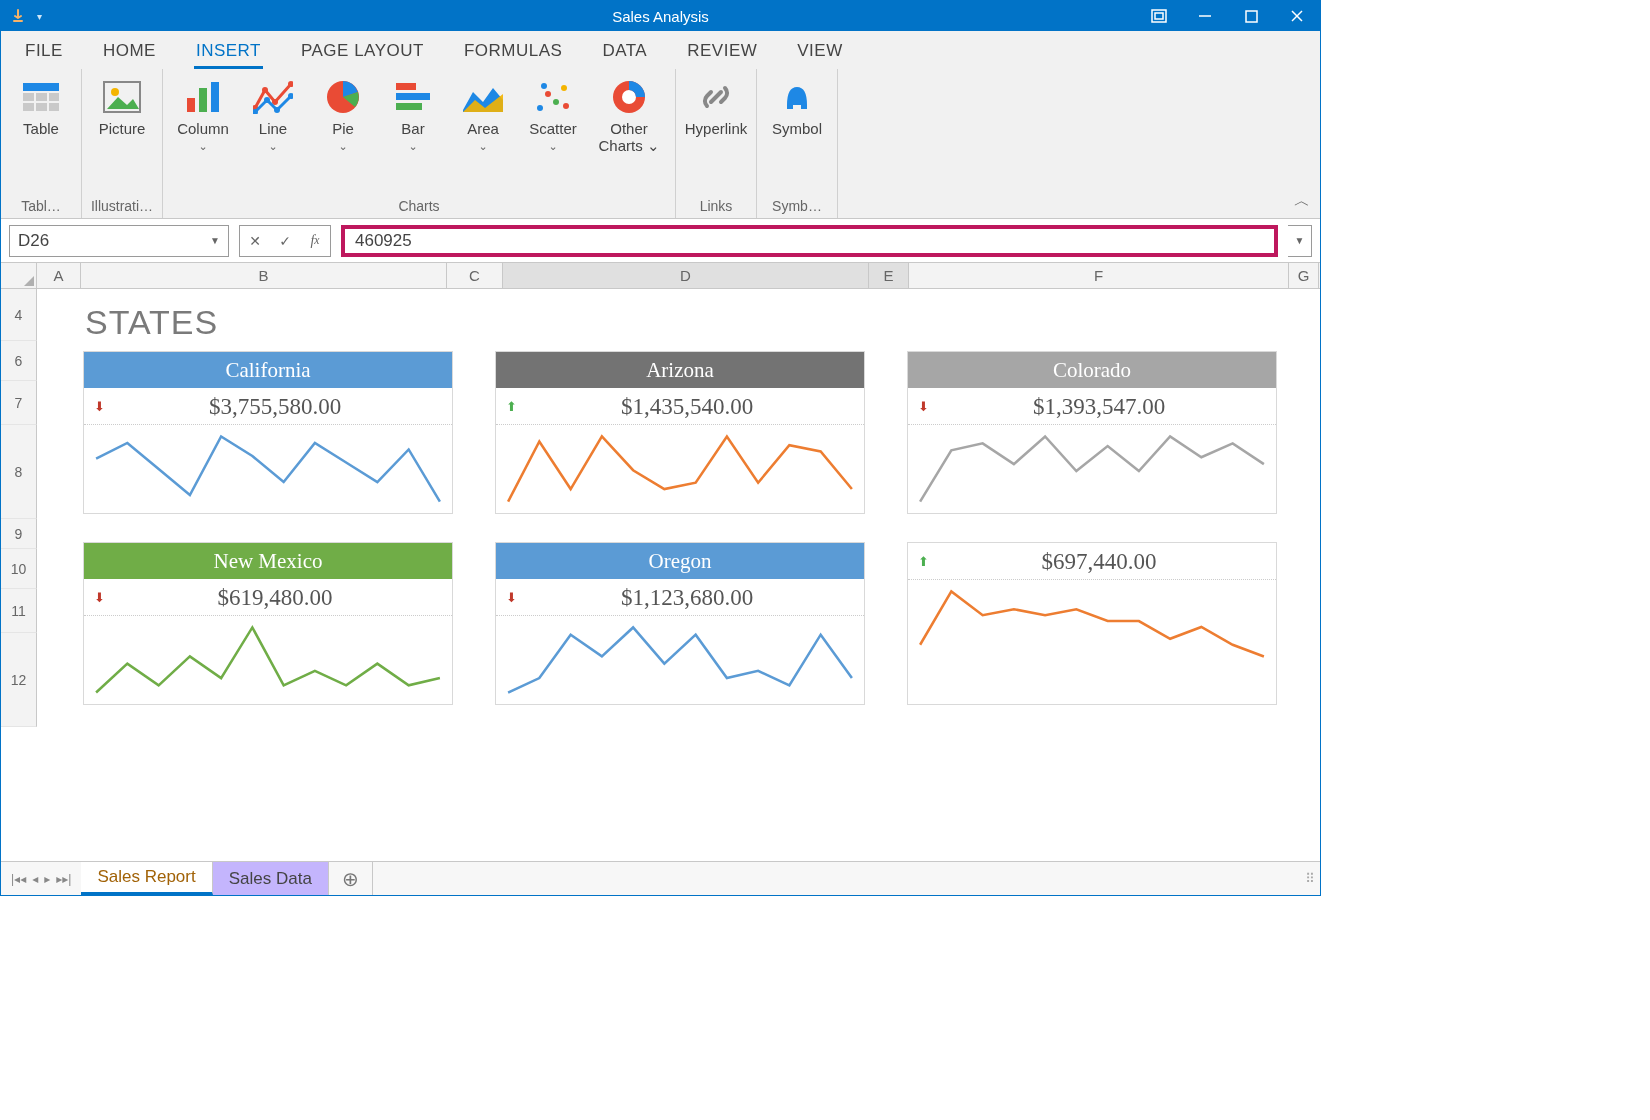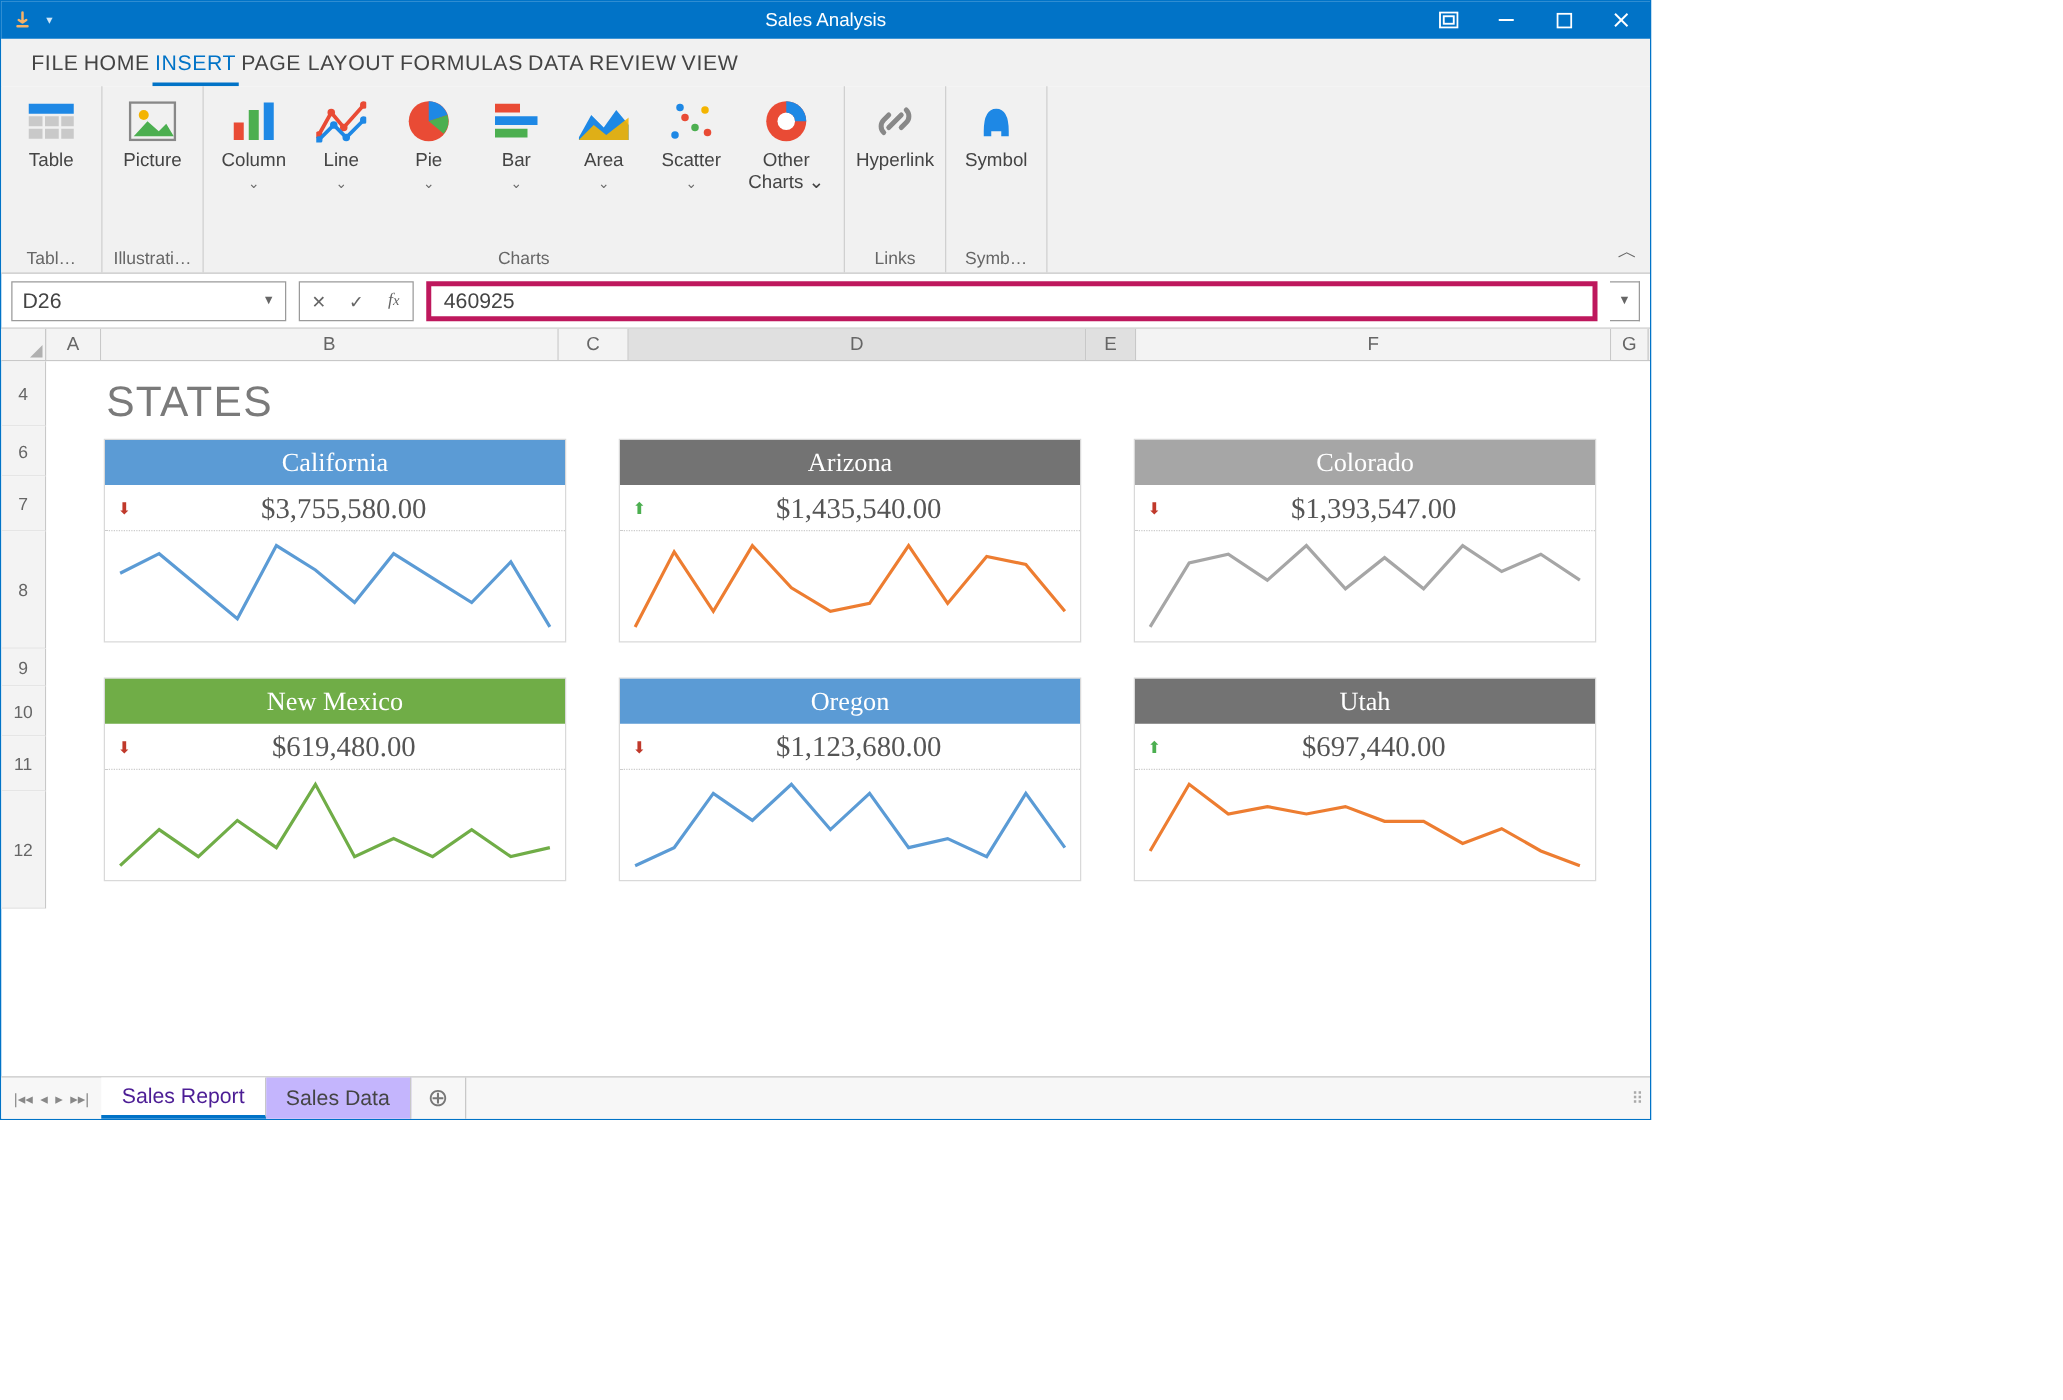--- a/index.html
+++ b/index.html
@@ -10,21 +10,21 @@
 .titlebar { height: 30px; background: #0173c7; display: flex; align-items: center; color: #fff; position: relative; }
 .titlebar-left { display: flex; align-items: center; gap: 6px; padding-left: 8px; }
 .titlebar-title { position: absolute; left: 50%; transform: translateX(-50%); font-size: 15px; }
 .titlebar-right { margin-left: auto; display: flex; }
 .titlebar-btn { width: 46px; height: 30px; display: flex; align-items: center; justify-content: center; cursor: pointer; }
 .titlebar-btn svg { stroke: #fff; fill: none; }
 .qat-icon { width: 18px; height: 18px; display: inline-flex; align-items: center; justify-content: center; }
 .qat-drop { font-size: 10px; color: #cfe6f7; padding: 0 4px; }
 
 
-.menutabs { height: 38px; display: flex; align-items: flex-end; padding: 0 22px; background: #f1f1f1; border-bottom: 0; }
+.menutabs { height: 38px; display: flex; align-items: flex-end; gap: 36px; padding: 0 22px; background: #f1f1f1; border-bottom: 0; }
 .menutab { font-size: 17px; color: #444; padding: 6px 2px 8px 2px; cursor: pointer; letter-spacing: 0.5px; }
 .menutab.active { color: #0173c7; border-bottom: 3px solid #0173c7; padding-bottom: 5px; }
 
 
 .ribbon { height: 150px; background: #f1f1f1; border-bottom: 1px solid #c8c8c8; display: flex; position: relative; }
 .ribbon-group { border-right: 1px solid #d0d0d0; display: flex; flex-direction: column; padding: 4px 8px 2px 8px; }
 .ribbon-group-items { display: flex; gap: 6px; flex: 1; }
 .ribbon-group-label { text-align: center; font-size: 14px; color: #666; padding-bottom: 2px; white-space: nowrap; overflow: hidden; text-overflow: ellipsis; }
 .ribbon-item { width: 64px; display: flex; flex-direction: column; align-items: center; justify-content: flex-start; cursor: pointer; padding-top: 4px; gap: 4px; }
 .ribbon-item .icon { width: 40px; height: 40px; display: flex; align-items: center; justify-content: center; }
@@ -65,21 +65,21 @@
 .card-arrow.up { color: #4caf50; }
 .card-value { flex: 1; text-align: center; font-size: 23px; color: #555; font-weight: 500; }
 .card-spark { height: 88px; padding: 4px 6px; }
 .card-spark svg { width: 100%; height: 100%; }
 
 
 .sheetbar { height: 34px; border-top: 1px solid #c8c8c8; display: flex; align-items: stretch; background: #f7f7f7; }
 .sheet-nav { display: flex; align-items: center; gap: 6px; padding: 0 10px; color: #888; }
 .sheet-nav span { cursor: pointer; font-size: 12px; }
 .sheet-tab { padding: 0 16px; display: flex; align-items: center; font-size: 17px; border-right: 1px solid #c8c8c8; cursor: pointer; background: #c4b5fd; color: #444; }
-.sheet-tab.active { background: #fff; color: #4c1d95; border-bottom: 3px solid #0173c7; }
+.sheet-tab.active { background: #fff; color: #a16207; border-bottom: 3px solid #0173c7; }
 .sheet-add { width: 44px; display: flex; align-items: center; justify-content: center; font-size: 20px; color: #777; cursor: pointer; border-right: 1px solid #c8c8c8; }
 .sheet-resize { margin-left: auto; width: 20px; display: flex; align-items: center; justify-content: center; color: #aaa; cursor: pointer; }
 
 
 .c-blue { background: #5b9bd5; }
 .c-orange { background: #737373; }
 .c-gray { background: #a6a6a6; }
 .c-green { background: #70ad47; }
 </style>
 </head>
@@ -373,21 +373,20 @@
               <div class="card-head c-blue">Oregon</div>
               <div class="card-val-row">
                 <span class="card-arrow down">⬇</span>
                 <span class="card-value">$1,123,680.00</span>
               </div>
               <div class="card-spark"><svg viewBox="0 0 350 76">
                   <polyline points="6.0,70.0 36.7,55.8 67.5,13.1 98.2,34.4 128.9,6.0 159.6,41.6 190.4,13.1 221.1,55.8 251.8,48.7 282.5,62.9 313.3,13.1 344.0,55.8" fill="none" stroke="#5b9bd5" stroke-width="2.5"></polyline>
                 </svg></div>
             </div>
             <div class="card">
-              <div class="card-head c-orange">Utah</div>
               <div class="card-val-row">
                 <span class="card-arrow up">⬆</span>
                 <span class="card-value">$697,440.00</span>
               </div>
               <div class="card-spark"><svg viewBox="0 0 350 76">
                   <polyline points="6.0,58.4 36.7,6.0 67.5,29.3 98.2,23.5 128.9,29.3 159.6,23.5 190.4,35.1 221.1,35.1 251.8,52.5 282.5,40.9 313.3,58.4 344.0,70.0" fill="none" stroke="#ed7d31" stroke-width="2.5"></polyline>
                 </svg></div>
             </div>
           </div>
       </div>

